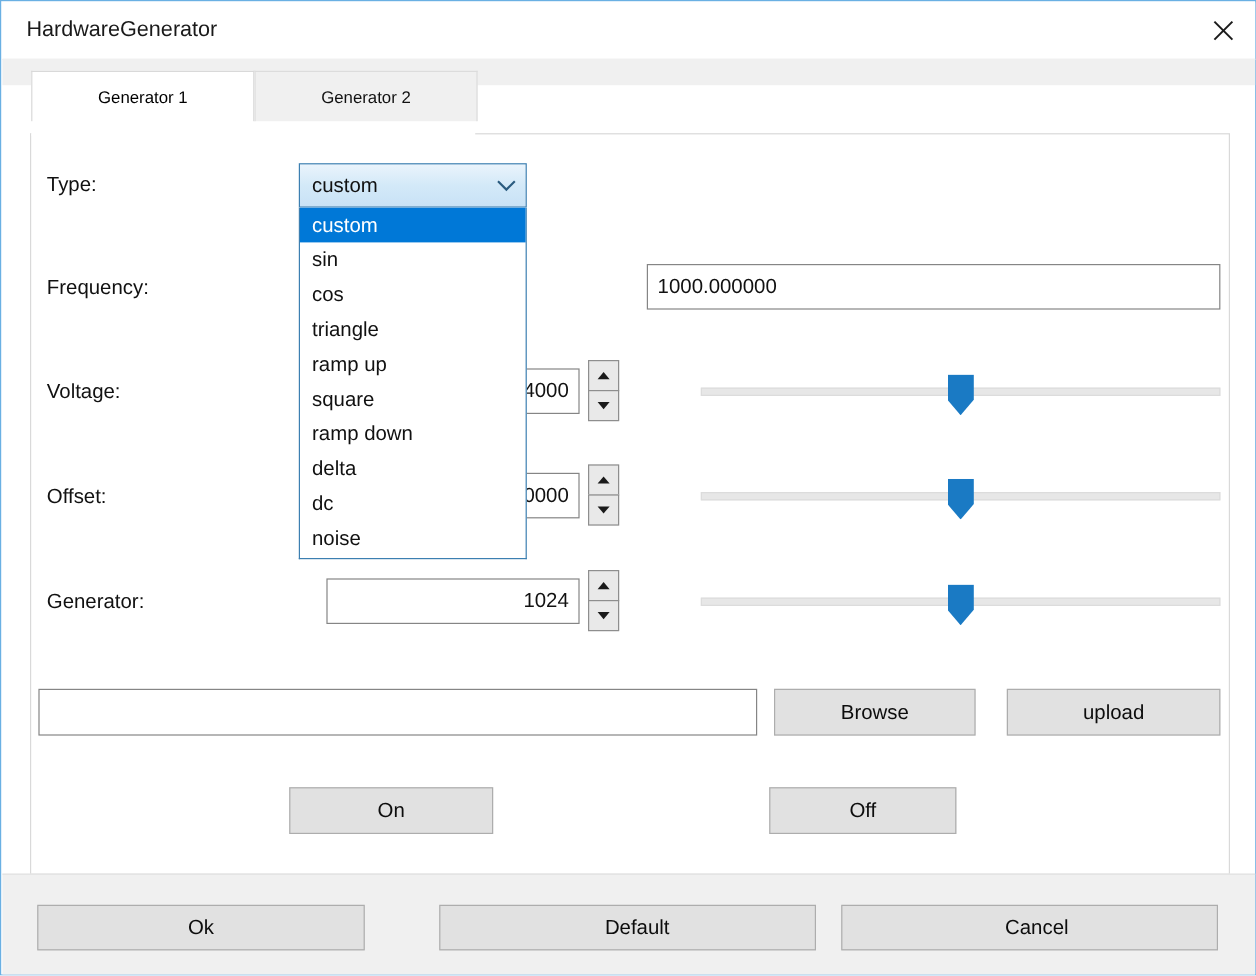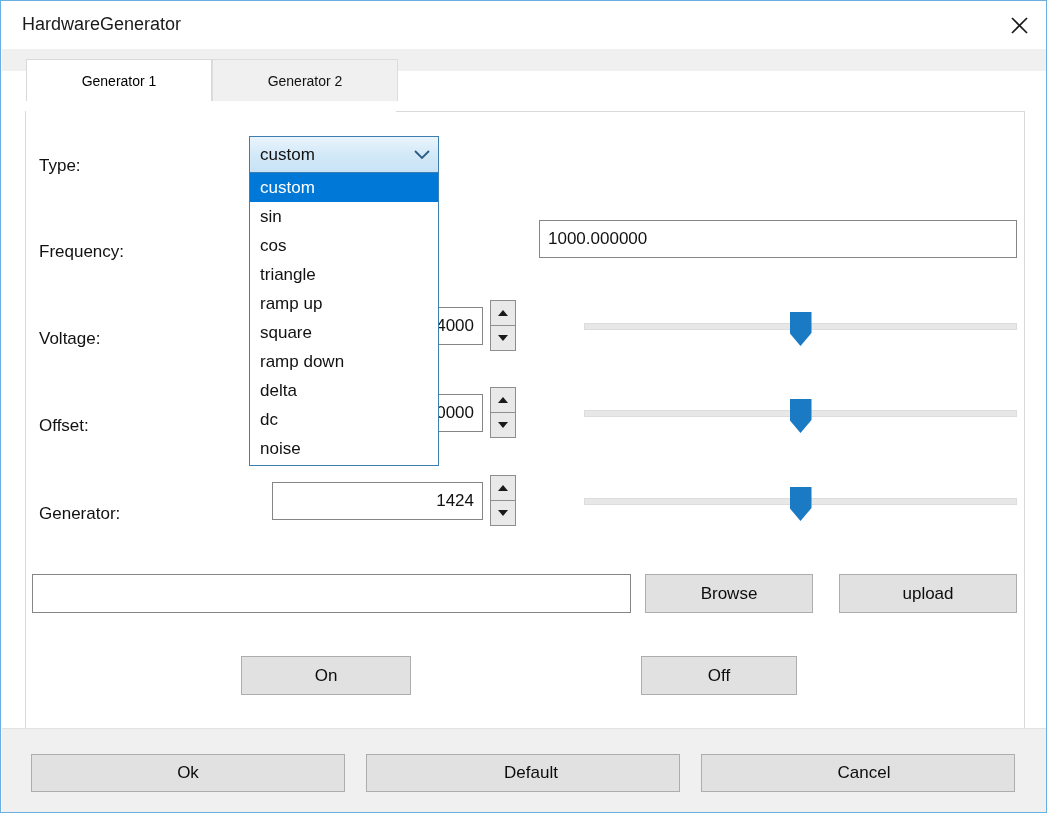--- a/index.html
+++ b/index.html
@@ -101,21 +101,20 @@
     background: #ffffff;
     z-index: 4;
   }
 
   
   .form-label {
     position: absolute;
     font-size: 17px;
     color: #111111;
     white-space: nowrap;
-    margin-top: 12px;
   }
 
   
   .text-input {
     position: absolute;
     box-sizing: border-box;
     background: #ffffff;
     border: 1px solid #858585;
     font-family: "Liberation Sans", sans-serif;
     font-size: 17px;
@@ -356,21 +355,21 @@
     <div class="spin-btn spin-down">
       <span class="tri-down"></span>
     </div>
   </div>
   <div class="slider" style="left:583px; top:392px; width:433px;">
     <div class="slider-track"></div>
     <div class="slider-thumb" id="offset-thumb" style="left: 205.5px;"></div>
   </div>
 
   <div class="form-label" style="left:38px; top:491px;">Generator:</div>
-  <div class="text-input right" style="left:271px; top:481px; width:211px; height:38px;">1424</div>
+  <div class="text-input right" style="left:271px; top:481px; width:211px; height:38px;">1024</div>
   <div class="spinner" style="left:489px; top:474px;">
     <div class="spin-btn spin-up">
       <span class="tri-up"></span>
     </div>
     <div class="spin-btn spin-down">
       <span class="tri-down"></span>
     </div>
   </div>
   <div class="slider" style="left:583px; top:480px; width:433px;">
     <div class="slider-track"></div>
@@ -378,18 +377,18 @@
   </div>
 
   <div class="text-input left" style="left:31px; top:573px; width:599px; height:39px;" title=""></div>
   <div class="btn" style="left:644px; top:573px; width:168px; height:39px;">Browse</div>
   <div class="btn" style="left:838px; top:573px; width:178px; height:39px;">upload</div>
 
   <div class="btn" style="left:240px; top:655px; width:170px; height:39px;">On</div>
   <div class="btn" style="left:640px; top:655px; width:156px; height:39px;">Off</div>
 
   <div id="bottombar">
-    <div class="bottom-btn" style="left:29px; width:314px;">Ok</div>
+    <div class="bottom-btn" style="left:29px; width:273px;">Ok</div>
     <div class="bottom-btn" style="left:364px; width:314px;padding-left:16px;">Default</div>
     <div class="bottom-btn" style="left:699px; width:314px;padding-left:12px;">Cancel</div>
   </div>
 
 </div>
 
 </body></html>

